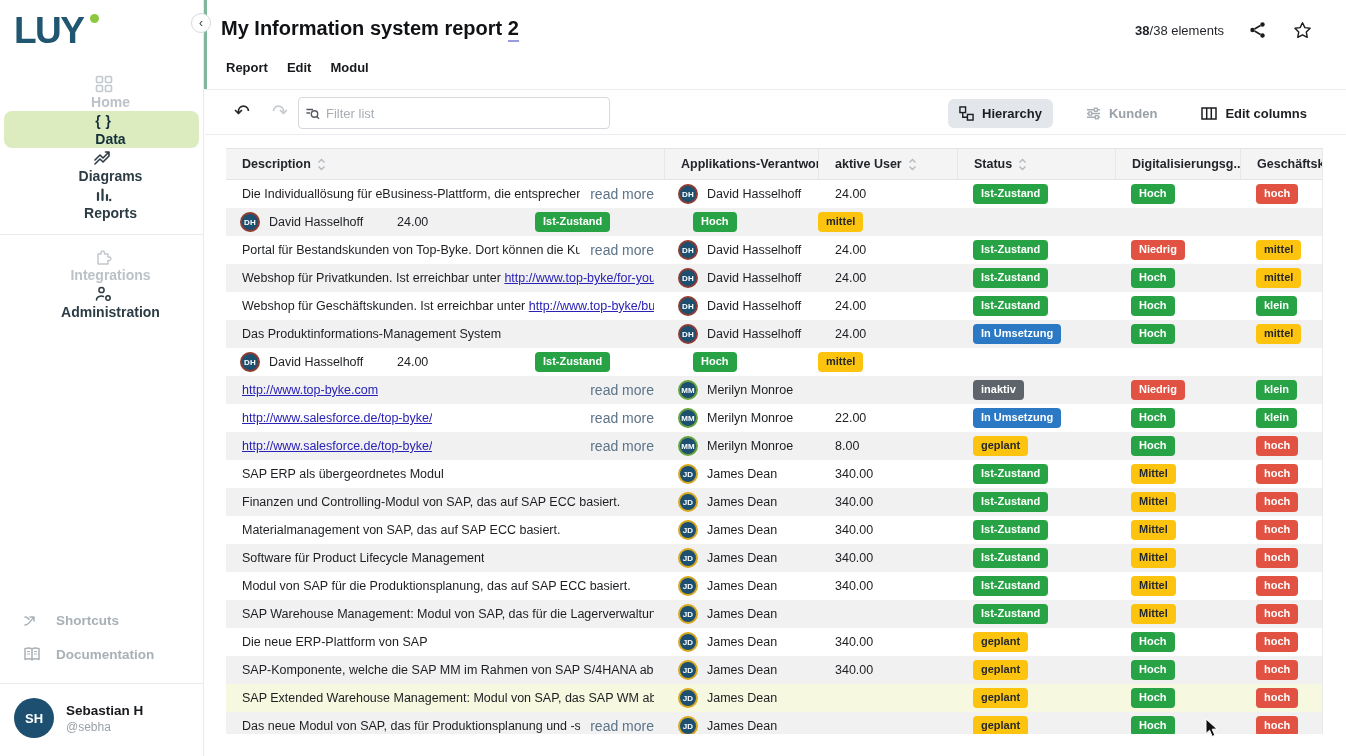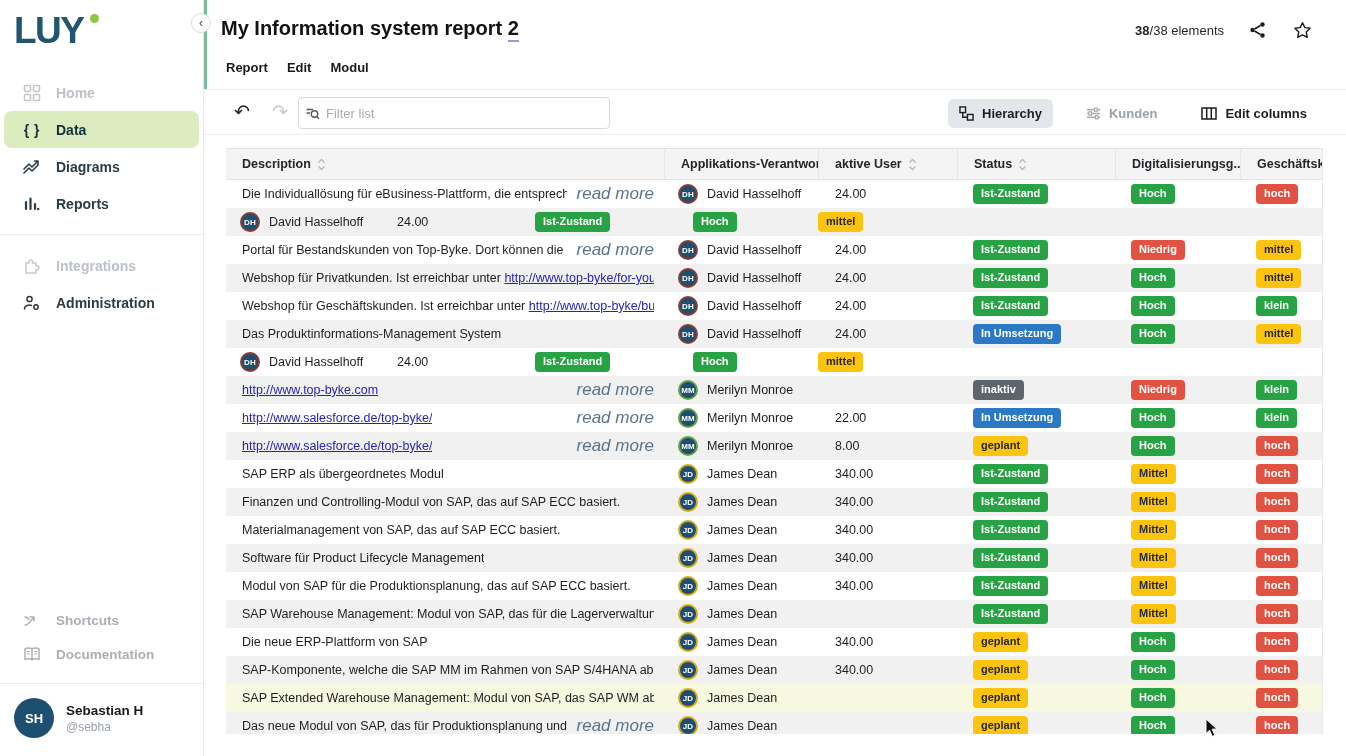--- a/index.html
+++ b/index.html
@@ -7,21 +7,21 @@
   body { font-family:"Liberation Sans", sans-serif; background:#fff; position:relative; color:#1c1e21; }
 
   
   .sidebar { position:absolute; left:0; top:0; width:204px; height:756px; background:#fff;
              border-right:1px solid #e8eaec; display:flex; flex-direction:column; z-index:2; }
   .logo-wrap { position:relative; margin:10px 0 0 14px; height:52px; }
   .logo-text { font-size:37px; font-weight:700; color:#20566f; letter-spacing:-1.5px; }
   .logo-dot { position:absolute; left:76px; top:4px; width:9px; height:9px; border-radius:50%; background:#8dc63f; }
   .nav { margin-top:12px; }
   .nav-item { position:relative; display:flex; align-items:center; height:37px; margin:0 4px; border-radius:8px;
-              padding-left:18px; cursor:pointer; }
+              padding-left:18px; cursor:pointer;flex-direction:column; }
   .nav-item .nicon { width:20px; height:20px; display:flex; align-items:center; justify-content:center; margin-right:14px; }
   .nav-item .nlabel { font-size:14px; font-weight:700; color:#2d3b44; }
   .nav-item.disabled .nlabel { color:#bcc2c7; font-weight:700; }
   .nav-item.disabled { cursor:default; }
   .nav-item.active { background:#dcecbf; }
   .nav-item.active .nlabel { color:#14303c; }
   .nav-divider { height:1px; background:#e9ebed; margin:12px 0; }
   .sidebar-footer { margin-top:auto; }
   .footer-item { display:flex; align-items:center; height:34px; padding-left:22px; cursor:pointer; }
   .footer-item .nicon { width:20px; height:20px; display:flex; align-items:center; justify-content:center; margin-right:14px; }
@@ -74,21 +74,21 @@
         flex-shrink:0; border-left:1px solid #e6e7e9; white-space:nowrap; overflow:hidden; cursor:pointer; }
   .th:first-child { border-left:none; }
   .th .sort { margin-left:6px; flex-shrink:0; display:flex; }
   .trow { display:flex; height:28px; align-items:center; }
   .trow.even { background:#f1f1f2; }
   .trow.highlight { background:#f7f8e0; }
   .td { flex-shrink:0; display:flex; align-items:center; height:100%; overflow:hidden; white-space:nowrap; }
   .td-desc { padding:0 10px 0 16px; font-size:12.5px; color:#1c1e21; }
   .td-desc .desc-text { overflow:hidden; white-space:nowrap; }
   .td-desc a { color:#2a22b4; text-decoration:underline; cursor:pointer; }
-  .read-more { margin-left:auto; padding-left:10px; color:#5c7389; font-size:17px; cursor:pointer; flex-shrink:0;font-style:italic; }
+  .read-more { margin-left:auto; padding-left:10px; color:#5c7389; font-size:14px; cursor:pointer; flex-shrink:0; }
   .td-owner { padding-left:14px; font-size:12.5px; gap:9px; }
   .avatar { width:20px; height:20px; border-radius:50%; background:#1d4f70; color:#fff; font-size:8px; font-weight:700;
             display:flex; align-items:center; justify-content:center; flex-shrink:0; letter-spacing:.2px; }
   .td-users { padding-left:17px; font-size:12.5px; color:#1c1e21; }
   .td-badge { padding-left:16px; }
   .badge { display:inline-block; padding:3px 8px; border-radius:4px; font-size:11px; font-weight:700; color:#fff; line-height:1.25; }
   .badge.yellowtext { color:#26292d; }
 
   
   .cursor { position:absolute; left:1205px; top:718px; z-index:10; pointer-events:none; }

